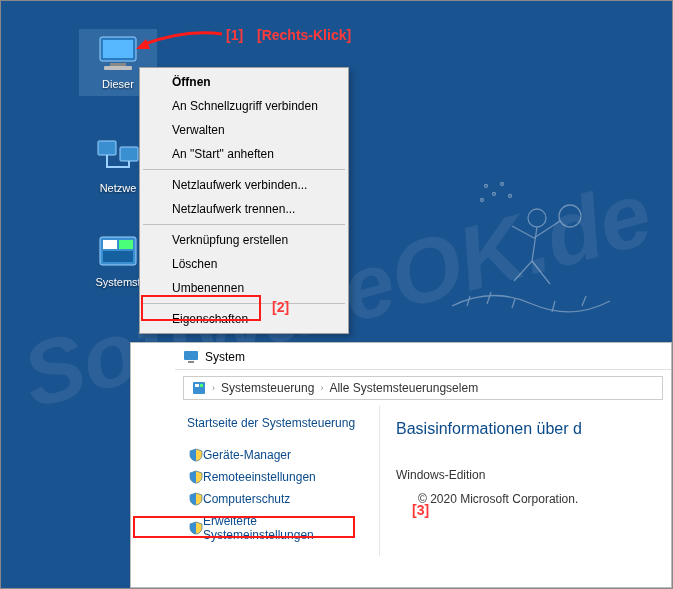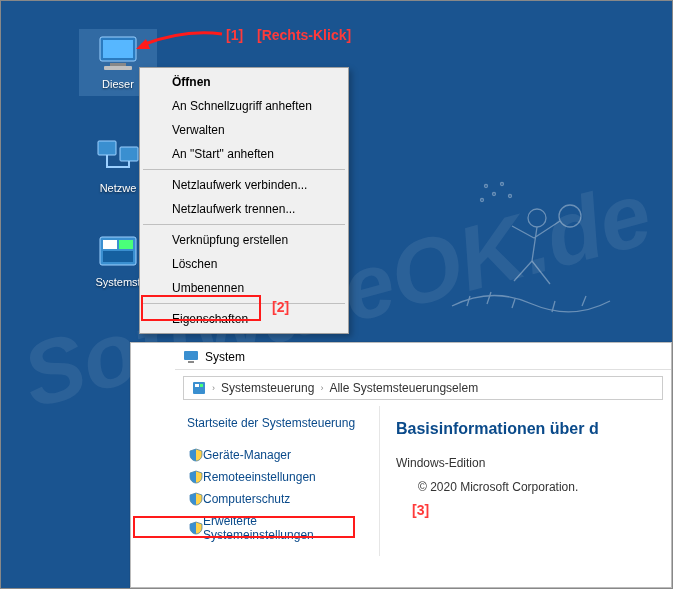--- a/index.html
+++ b/index.html
@@ -115,21 +115,21 @@
       color: #0a4a8a; font-size: 12px;
       padding: 4px 2px; cursor: pointer;
     }
     .shield {
       width: 14px; height: 14px; flex-shrink: 0;
     }
     .sw-right {
       padding: 14px 16px;
       flex: 1;
     }
-    .sw-right h3 { color: #0a4a8a; font-size: 16px; font-weight: 700; margin-bottom: 18px; }
+    .sw-right h3 { color: #0a4a8a; font-size: 16px; font-weight: 400; margin-bottom: 30px; }
     .sect-label { font-size: 12px; color: #333; margin-bottom: 10px; }
     .indent { margin-left: 22px; font-size: 12px; color: #333; }
     .red-box-3 {
       position: absolute;
       border: 2px solid #ff1a1a;
       left: 132px; top: 515px; width: 222px; height: 22px;
       pointer-events: none;
     }
 
     .doodle {
@@ -192,21 +192,21 @@
 <svg class="arrow" viewBox="0 0 90 20">
   <path d="M88 3 Q50 -2 8 14" stroke="#ff1a1a" stroke-width="3" fill="none"></path>
   <path d="M2 18 L12 8 L16 18 Z" fill="#ff1a1a"></path>
 </svg>
 
 <div class="annot annot-1">[1]</div>
 <div class="annot annot-1b">[Rechts-Klick]</div>
 
 <div class="context-menu">
   <div class="cm-item bold">Öffnen</div>
-  <div class="cm-item">An Schnellzugriff anheften</div>
+  <div class="cm-item">An Schnellzugriff verbinden</div>
   <div class="cm-item">Verwalten</div>
   <div class="cm-item">An "Start" anheften</div>
   <div class="cm-sep"></div>
   <div class="cm-item">Netzlaufwerk verbinden...</div>
   <div class="cm-item">Netzlaufwerk trennen...</div>
   <div class="cm-sep"></div>
   <div class="cm-item">Verknüpfung erstellen</div>
   <div class="cm-item">Löschen</div>
   <div class="cm-item">Umbenennen</div>
   <div class="cm-sep"></div>

